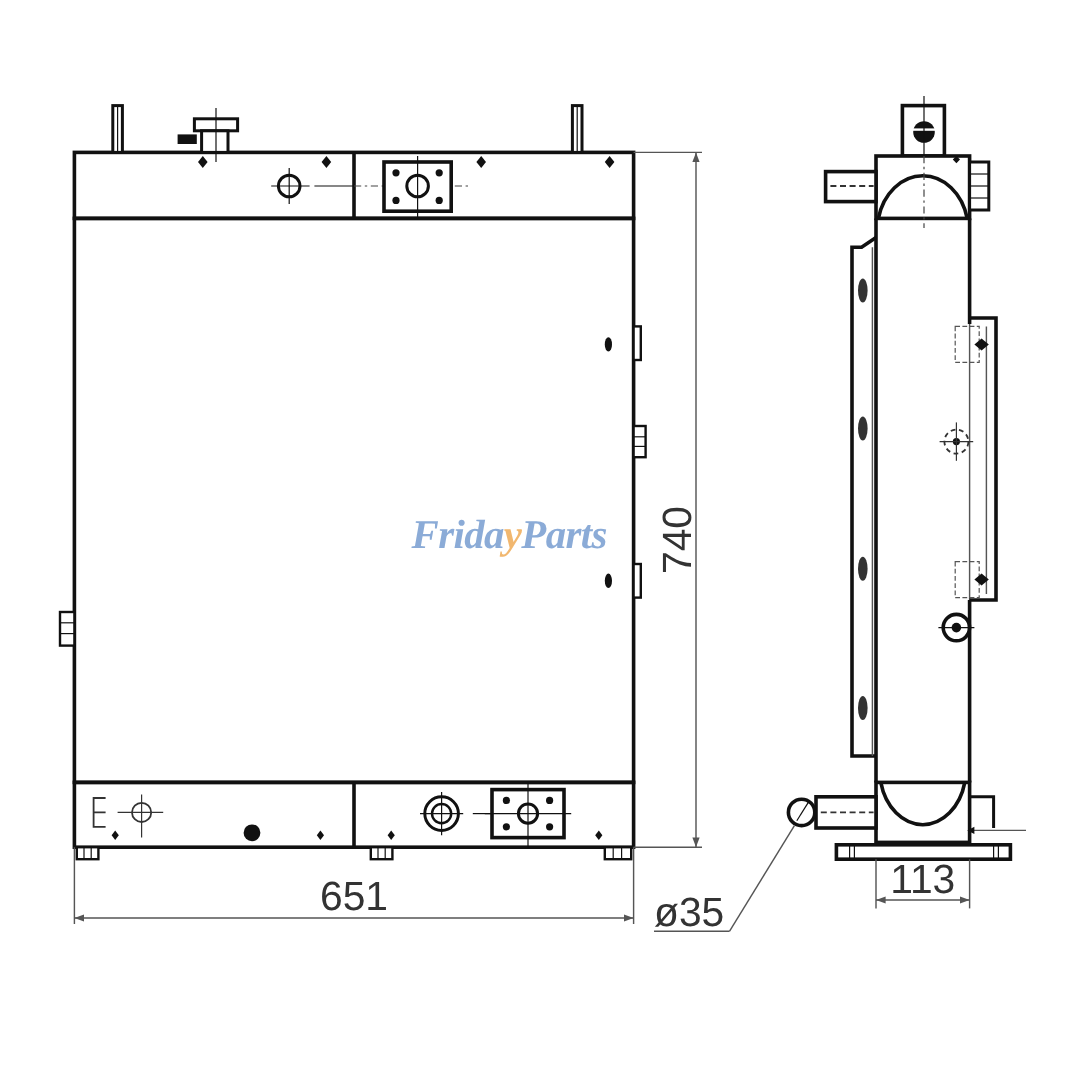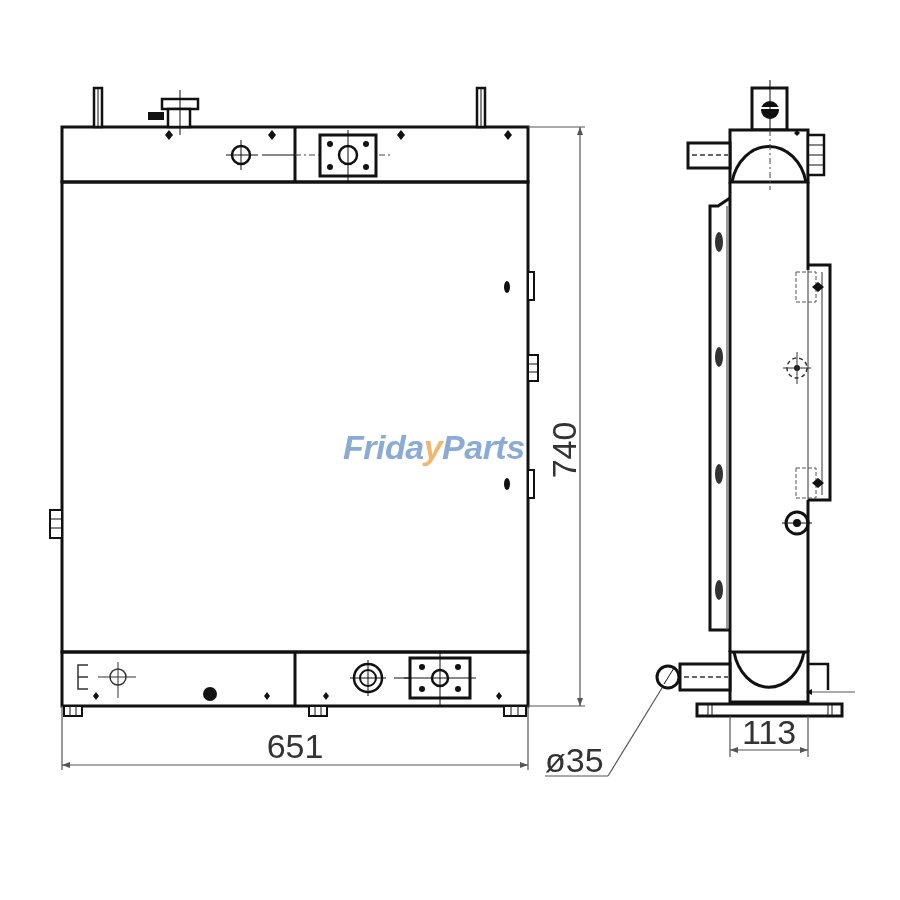--- a/index.html
+++ b/index.html
@@ -5,21 +5,21 @@
     html, body { margin: 0; padding: 0; background: #ffffff; }
     body { width: 900px; height: 900px; position: relative; overflow: hidden; font-family: "Liberation Sans", sans-serif; }
     svg.drawing { position: absolute; left: 0; top: 0; }
     .dim-text { font-family: "Liberation Sans", sans-serif; font-size: 34px; fill: #333333; font-weight: 300; }
     .thick { stroke: #111111; stroke-width: 3; fill: none; }
     .thin { stroke: #555555; stroke-width: 1.2; fill: none; }
     .center { stroke: #444444; stroke-width: 1; fill: none; stroke-dasharray: 6 3 2 3; }
     .dash { stroke: #333; stroke-width: 1.5; fill: none; stroke-dasharray: 5 3; }
     .watermark {
       position: absolute; left: 343px; top: 428px;
-      font-family: Liberation Sans, sans-serif; font-weight: bold; font-style: italic;
+      font-family: Liberation Serif, serif; font-weight: bold; font-style: italic;
       font-size: 34px; letter-spacing: -0.5px; color: #7fa3d3; opacity: 0.9;
       white-space: nowrap;
     }
     .watermark .accent { color: #f0b060; }
   </style>
 </head>
 <body>
 
 <svg class="drawing" width="900" height="900" viewBox="0 0 900 900" xmlns="http://www.w3.org/2000/svg">
 

